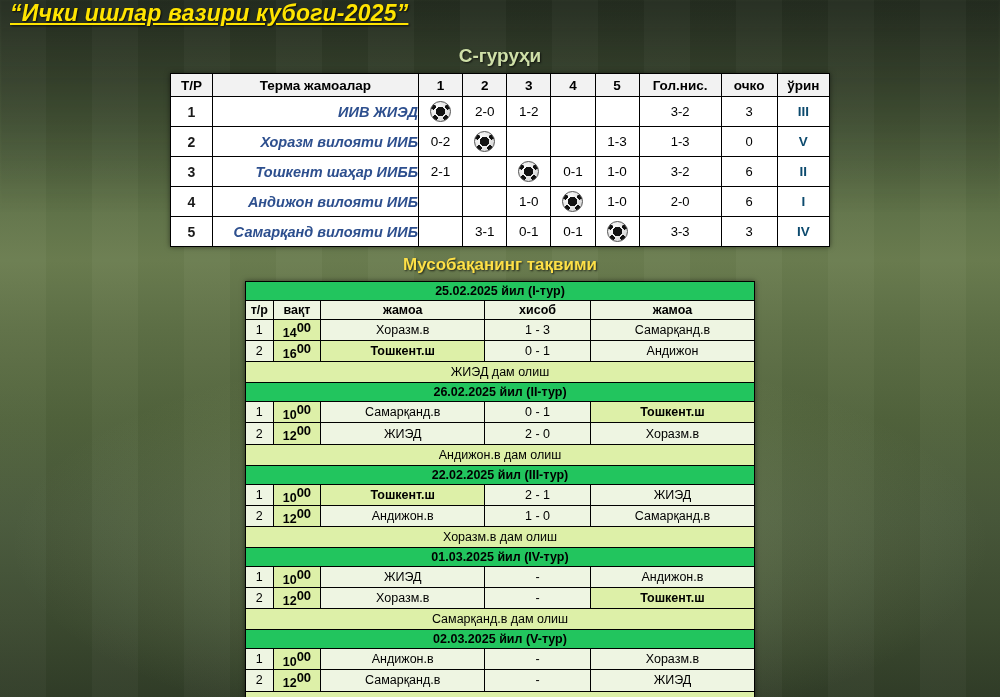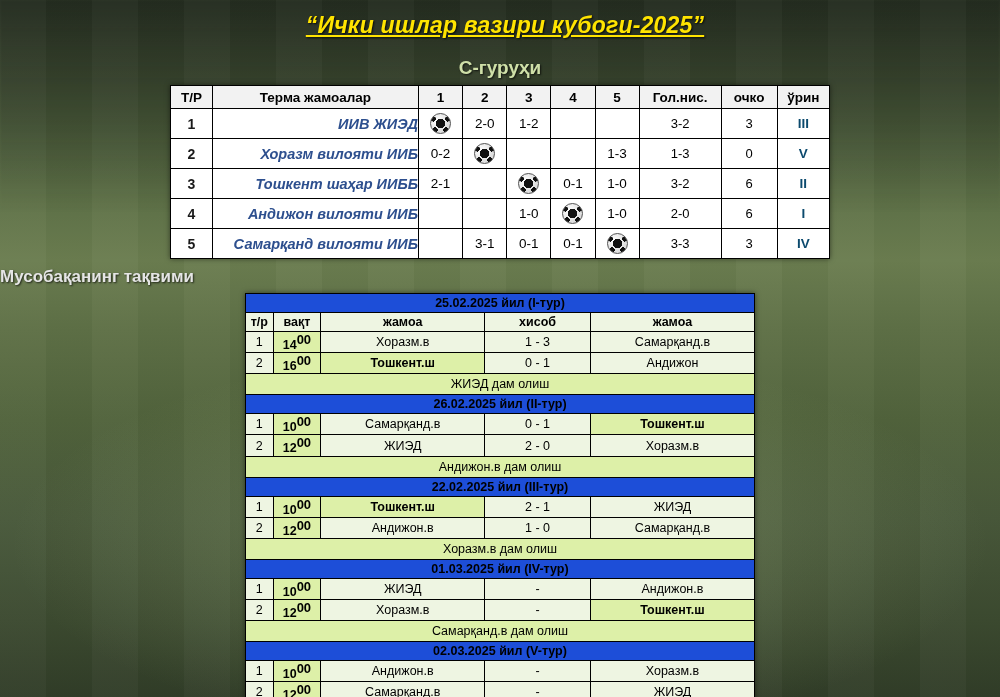--- a/index.html
+++ b/index.html
@@ -50,43 +50,43 @@
     filter: blur(1px);
   }
   #content {
     position: relative;
     width: 1000px;
     height: 697px;
   }
 
   
   .title {
-    text-align: center;
+    text-align: left;
     font-size: 23px;
     font-weight: bold;
     font-style: italic;
     color: #ffe400;
     text-decoration: underline;
     text-shadow: 1px 1px 2px rgba(0,0,0,0.8);
-    padding-top: 12px;
     letter-spacing: 0.2px;
     margin-left: 10px;
   }
   .subtitle {
     text-align: center;
     font-size: 19px;
     font-weight: bold;
     color: #cfe0a8;
     text-shadow: 1px 1px 2px rgba(0,0,0,0.7);
     margin-top: 18px;
   }
   .subtitle2 {
+    text-align: center;
     font-size: 17px;
     font-weight: bold;
-    color: #e5e5e5;
+    color: #fde047;
     text-shadow: 1px 1px 2px rgba(0,0,0,0.7);
     margin-top: 8px;
     margin-bottom: 6px;
   }
 
   
   table.grid {
     border-collapse: collapse;
     background: #ffffff;
   }
@@ -170,21 +170,21 @@
     width: 510px;
     box-shadow: 0 0 5px rgba(0,0,0,0.5);
   }
   #schedule td {
     height: 18px;
     font-size: 12.5px;
     color: #000;
     background: #eef5e2;
   }
   #schedule tr.tour td {
-    background: #1d4ed8;
+    background: #22c55e;
     font-weight: bold;
     font-size: 12.5px;
   }
   #schedule tr.head td {
     background: #eef5e2;
     font-weight: bold;
     font-size: 12.5px;
   }
   #schedule tr.rest td {
     background: #ddf0a8;

